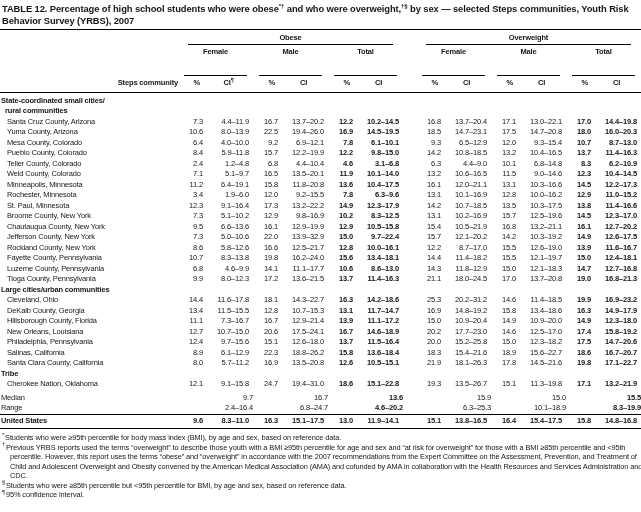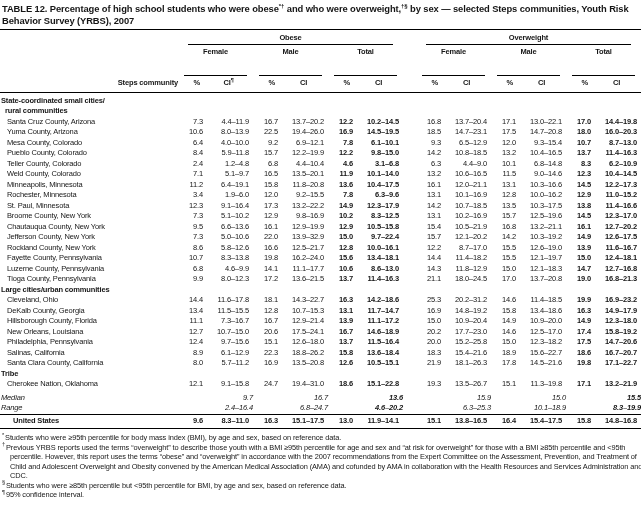--- a/index.html
+++ b/index.html
@@ -45,30 +45,30 @@
   
   td.name { text-align: left; padding-left: 7px; }
   td.sec-label { font-weight: bold; padding-left: 1px; }
   td.sec-label.cont { padding-left: 5px; }
   td.pct { text-align: right; padding-right: 1px; }
   td.ci  { text-align: right; padding-right: 4px; }
   td.tot { font-weight: bold; }
   tbody tr:first-child td { padding-top: 3px; }
 
   
-  tr.sum-row td { font-style: italic; }
+  tr.sum-row td { }
   tr.sum-row td.name { padding-left: 1px; }
   tr.sum-row.median td { padding-top: 3px; }
   td.mid { text-align: right; }
   tr.us-row td {
     font-weight: bold; font-style: normal;
     border-top: 1px solid #000; border-bottom: 1.7px solid #000;
     padding-top: 1px; padding-bottom: 2px;
   }
-  tr.us-row td.name { padding-left: 13px; }
+  tr.us-row td.name { padding-left: 1px; }
 
   
   .footnotes { margin-top: 4px; padding-left: 2px; }
   .fn {
     font-size: 7.4px; line-height: 9.5px; letter-spacing: -0.1px;
     padding-left: 8px; text-indent: -8px; width: 633px;
   }
   .fn sup { font-size: 5.6px; line-height: 0; margin-right: 1px; }
 </style>
 </head>

